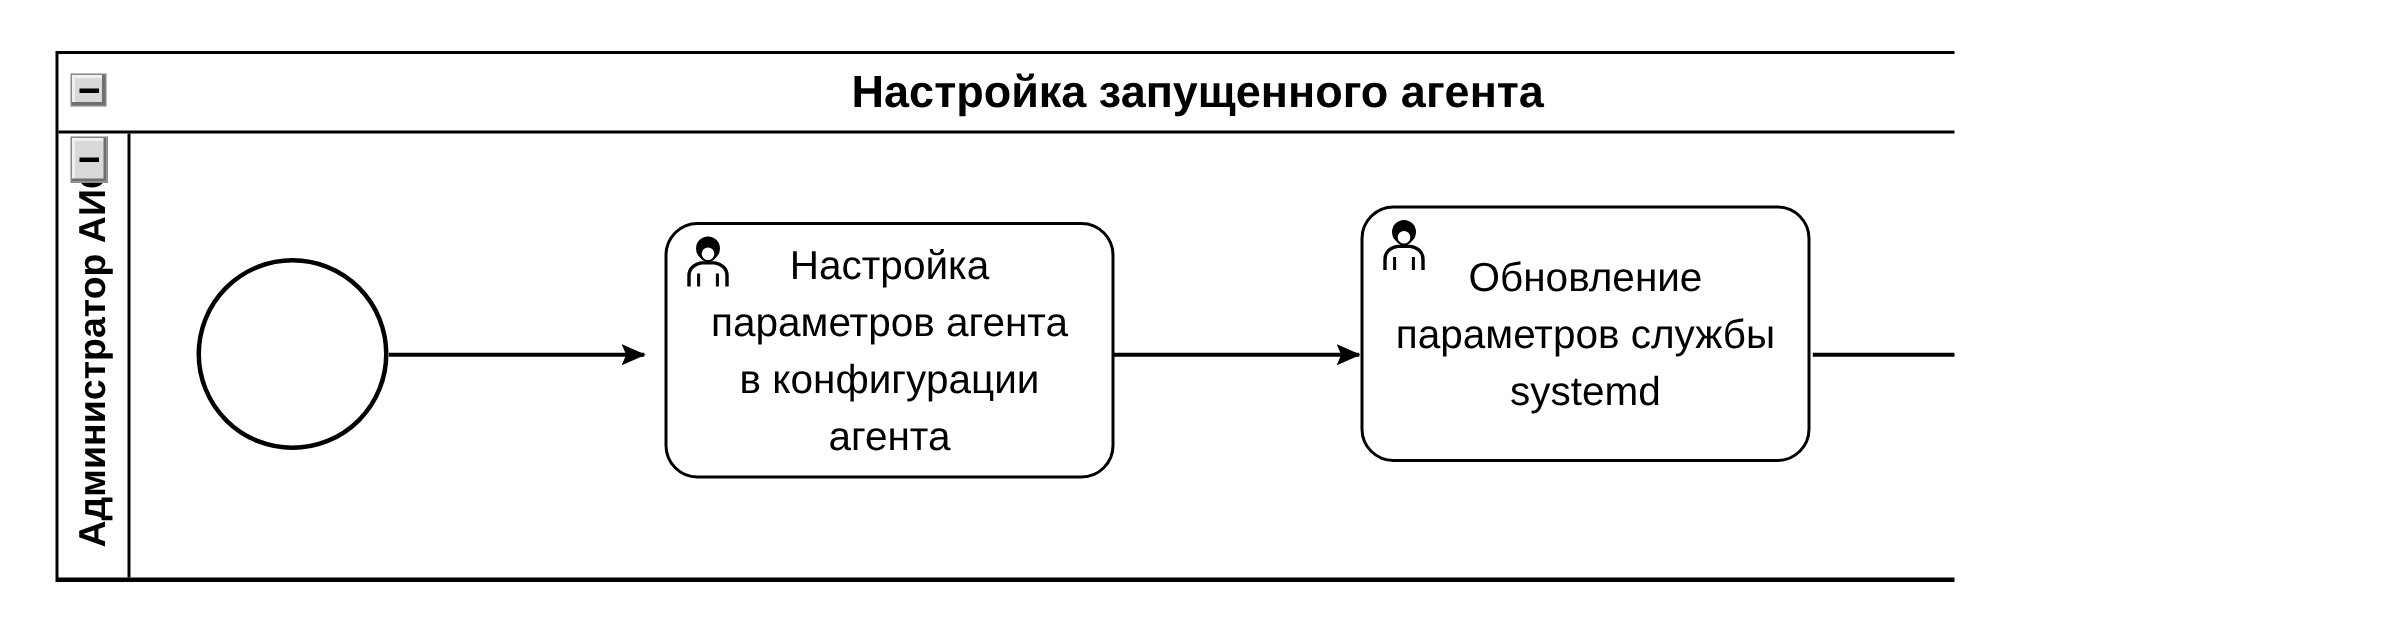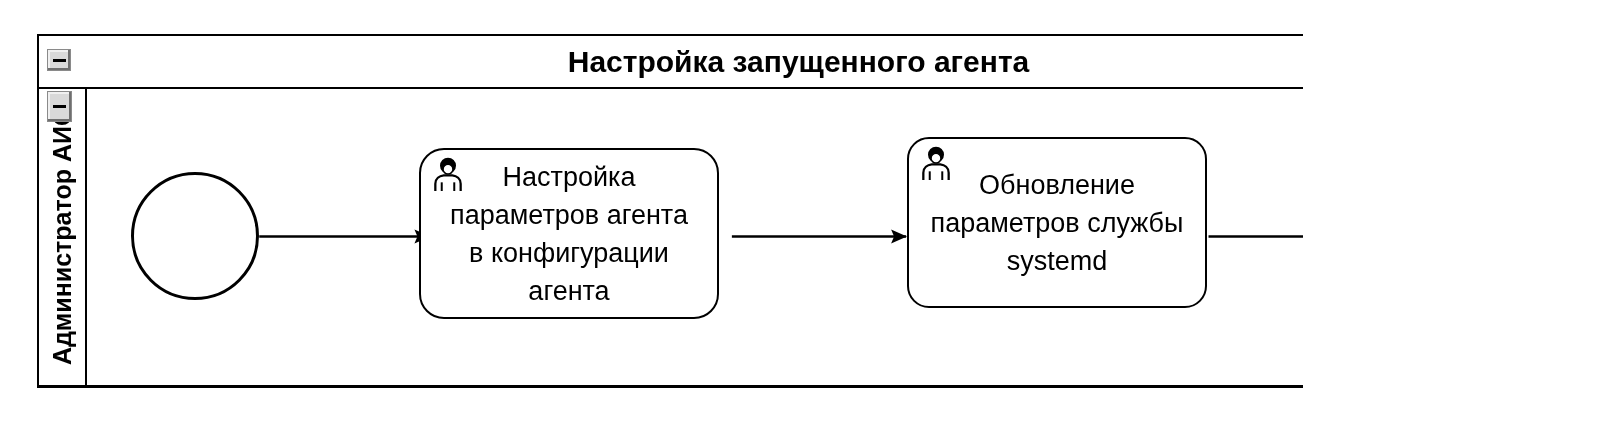--- a/index.html
+++ b/index.html
@@ -106,21 +106,21 @@
     position: absolute;
     width: 300px; height: 171px;
     border: 2.5px solid #000;
     border-radius: 22px;
     background: #fff;
     display: flex;
     align-items: center;
     justify-content: center;
     text-align: center;
   }
-  .task.task-1 { left: 332px; top: 59px; border-radius: 25px; }
+  .task.task-1 { left: 356px; top: 59px; }
   .task.task-2 { left: 820px; top: 48px; }
   .task-label {
     font-size: 27px;
     line-height: 38px;
     white-space: pre-line;
   }
   .task-icon {
     position: absolute;
     left: 6px; top: 5px;
     width: 42px; height: 40px;

